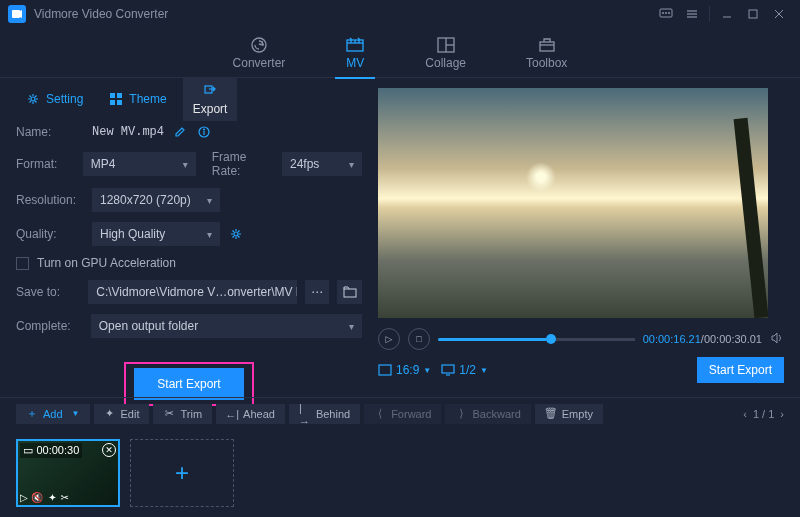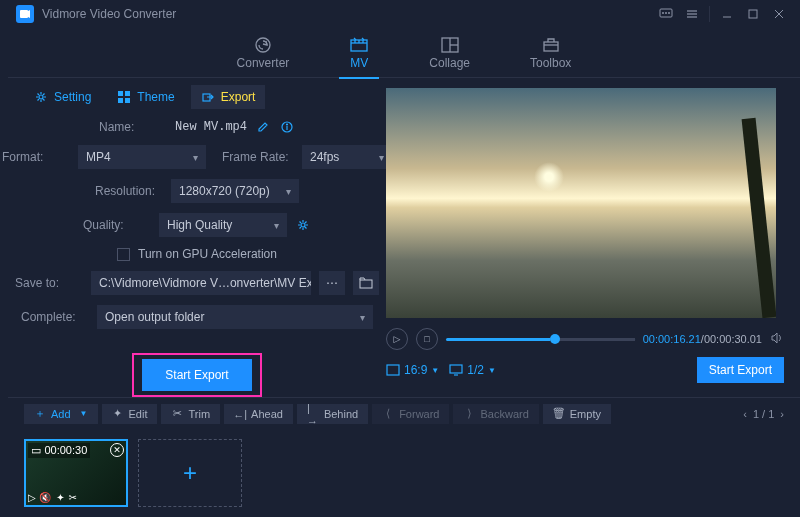--- a/index.html
+++ b/index.html
@@ -1,41 +1,41 @@
 <!DOCTYPE html>
 <html><head>
 <meta charset="utf-8">
 <style>
 * { margin: 0; padding: 0; box-sizing: border-box; font-family: "Segoe UI", Arial, sans-serif; }
 body { background: #1a2133; color: #a8b0c0; font-size: 12px; width: 800px; height: 517px; overflow: hidden; }
-.window { width: 100%; height: 100%; display: flex; flex-direction: column; background: #1a2133; padding-left: 8px; }
+.window { width: 100%; height: 100%; display: flex; flex-direction: column; background: #1a2133; }
 
 
 .titlebar { height: 28px; display: flex; align-items: center; padding: 0 8px; }
 .titlebar .logo { width: 18px; height: 18px; background: #1e8fff; border-radius: 3px; display: flex; align-items: center; justify-content: center; margin-right: 8px; }
 .titlebar .title { color: #8a92a5; font-size: 12px; flex: 0 0 auto; }
 .titlebar .spacer { flex: 1; }
 .titlebar .winbtn { width: 26px; height: 26px; display: flex; align-items: center; justify-content: center; color: #8a92a5; cursor: pointer; }
 
 
 .maintabs { height: 50px; display: flex; align-items: center; justify-content: center; gap: 40px; border-bottom: 1px solid #2a3145; }
 .maintab { display: flex; flex-direction: column; align-items: center; gap: 2px; color: #8a92a5; cursor: pointer; padding: 4px 10px; position: relative; }
 .maintab.active { color: #24a6ff; }
 .maintab.active::after { content: ""; position: absolute; bottom: -5px; left: 0; right: 0; height: 2px; background: #24a6ff; }
 .maintab .micon { width: 20px; height: 18px; display: flex; align-items: center; justify-content: center; }
 
 
 .content { flex: 1; display: flex; min-height: 0; }
 .leftpanel { width: 378px; display: flex; flex-direction: column; padding: 0 16px; }
 .subtabs { display: flex; gap: 6px; height: 30px; align-items: center; margin-top: 6px; }
 .subtab { display: flex; align-items: center; gap: 6px; padding: 5px 10px; color: #24a6ff; cursor: pointer; font-size: 12px; }
-.subtab.active { background: #262e44; color: #fde047; }
+.subtab.active { background: #262e44; color: #e5e5e5; flex-direction: column; }
 .subtab .sicon { width: 14px; height: 14px; display: flex; align-items: center; justify-content: center; }
 
-.form { margin-top: 10px; display: flex; flex-direction: column; gap: 10px; align-items: center; }
+.form { margin-top: 10px; display: flex; flex-direction: column; gap: 10px; }
 .row { display: flex; align-items: center; gap: 8px; }
 .lbl { width: 68px; color: #8a92a5; }
 .val { color: #c5cbd8; font-family: Liberation Mono, monospace; }
 .sel { background: #262e44; color: #c5cbd8; height: 24px; display: flex; align-items: center; padding: 0 8px; position: relative; cursor: pointer; }
 .sel::after { content: "▾"; position: absolute; right: 8px; color: #8a92a5; font-size: 10px; }
 .sel.w128 { width: 128px; }
 .sel.w70 { width: 90px; }
 .pathbox { background: #262e44; height: 24px; display: flex; align-items: center; padding: 0 8px; width: 220px; color: #c5cbd8; overflow: hidden; white-space: nowrap; }
 .iconbtn { width: 26px; height: 24px; background: #262e44; display: flex; align-items: center; justify-content: center; color: #c5cbd8; cursor: pointer; }
 .chk { width: 13px; height: 13px; border: 1px solid #4a5268; display: inline-block; }

